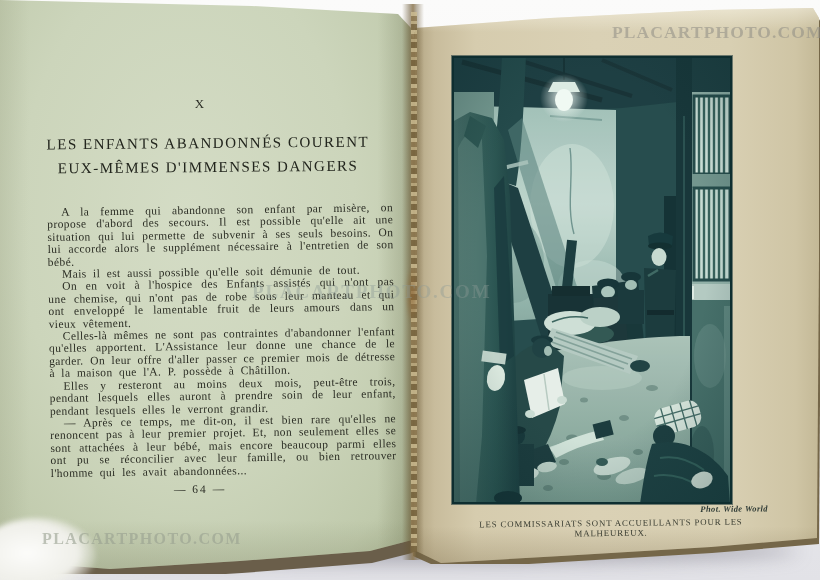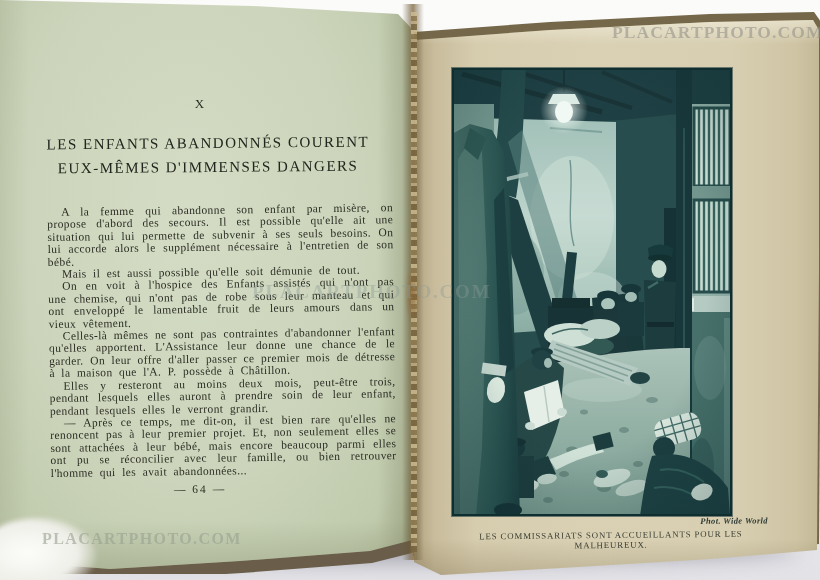--- a/index.html
+++ b/index.html
@@ -14,21 +14,21 @@
   .board-right{position:absolute;left:410px;top:4px;width:412px;height:560px;background:#756749;
                clip-path:polygon(4px 28px,140px 18px,300px 10px,404px 8px,411px 18px,411px 258px,409px 540px,302px 549px,152px 558px,32px 565px,3px 552px);}
   
   .page-left{position:absolute;left:0;top:0;width:415px;height:572px;
      clip-path:polygon(0 0,252px 6px,398px 14px,411px 28px,414px 300px,412px 540px,370px 551px,240px 561px,110px 569px,20px 562px,0 546px);
      background:
        linear-gradient(270deg,rgba(118,124,92,.42) 0%,rgba(118,124,92,0) 9%),
        linear-gradient(0deg,rgba(118,124,92,.30) 0%,rgba(118,124,92,0) 9%),
        linear-gradient(90deg,rgba(140,146,116,.20) 0%,rgba(140,146,116,0) 7%),
        radial-gradient(ellipse at 45% 38%,#d4dcc5 0%,#ccd5bb 52%,#c0caac 83%,#adb795 100%);}
-  .page-right{position:absolute;left:410px;top:16px;width:410px;height:562px;
+  .page-right{position:absolute;left:410px;top:4px;width:410px;height:562px;
      clip-path:polygon(5px 24px,140px 14px,300px 6px,403px 4px,409px 14px,409px 254px,407px 534px,301px 543px,151px 552px,31px 559px,4px 546px);
      background:
        linear-gradient(0deg,rgba(108,92,58,.28) 0%,rgba(108,92,58,0) 7%),
        linear-gradient(180deg,rgba(255,252,240,.55) 0%,rgba(255,252,240,0) 5%),
        linear-gradient(90deg,#ad9f7d 0%,#c8bc9c 6%,#d6ccae 16%,#dad1b5 45%,#d8cfb2 78%,#cfc5a5 94%,#c3b896 100%);}
   .gutter{position:absolute;left:402px;top:4px;width:22px;height:556px;
      background:linear-gradient(90deg,rgba(90,74,44,0) 0%,rgba(104,86,50,.5) 34%,rgba(138,116,76,.85) 50%,rgba(104,86,50,.45) 66%,rgba(90,74,44,0) 100%);}
   .deckle{position:absolute;left:411px;top:12px;width:6px;height:540px;opacity:.8;
      background:repeating-linear-gradient(180deg,#cdbd92 0 4px,#8d7850 4px 9px,#bfae83 9px 12px,#77643e 12px 18px);}
   .gutter-stain{position:absolute;left:405px;top:266px;width:14px;height:58px;border-radius:50%;

